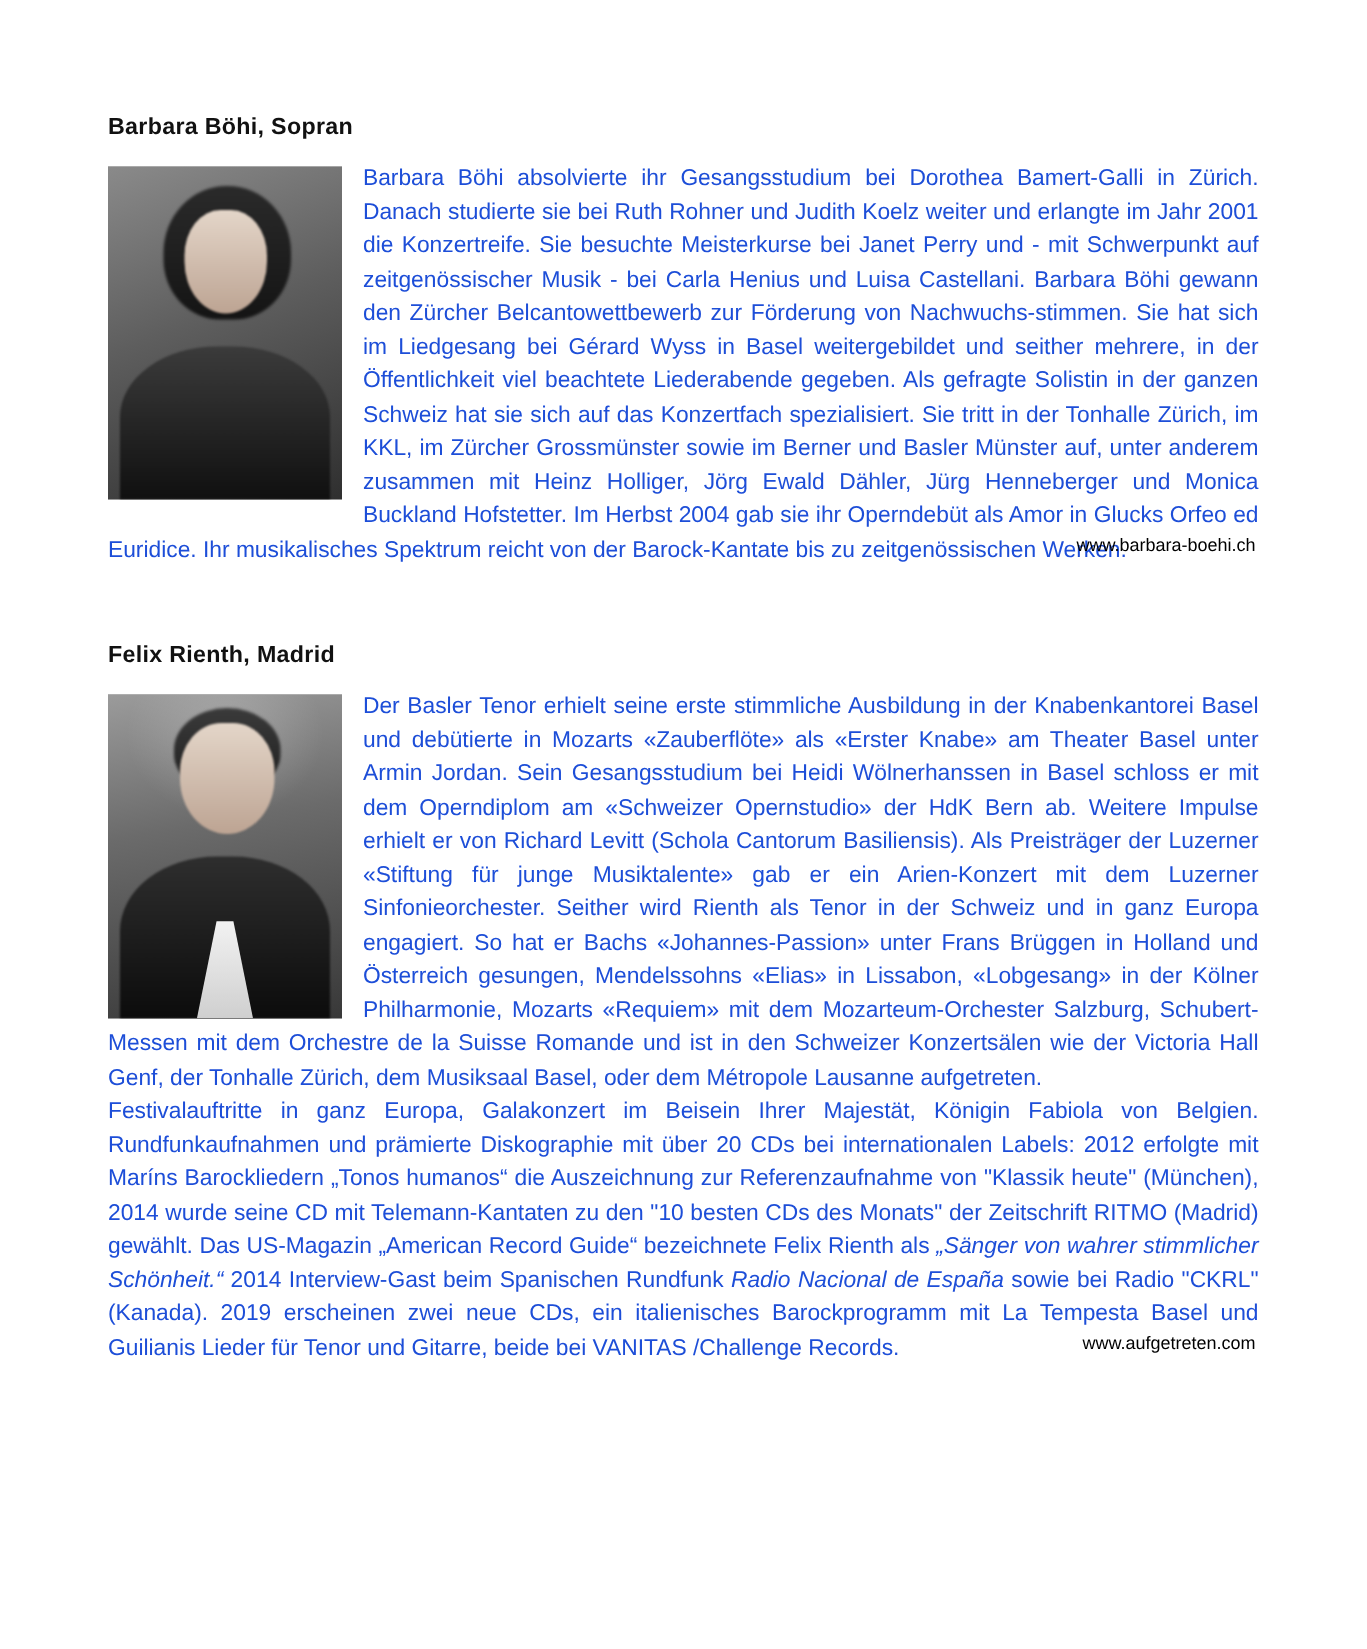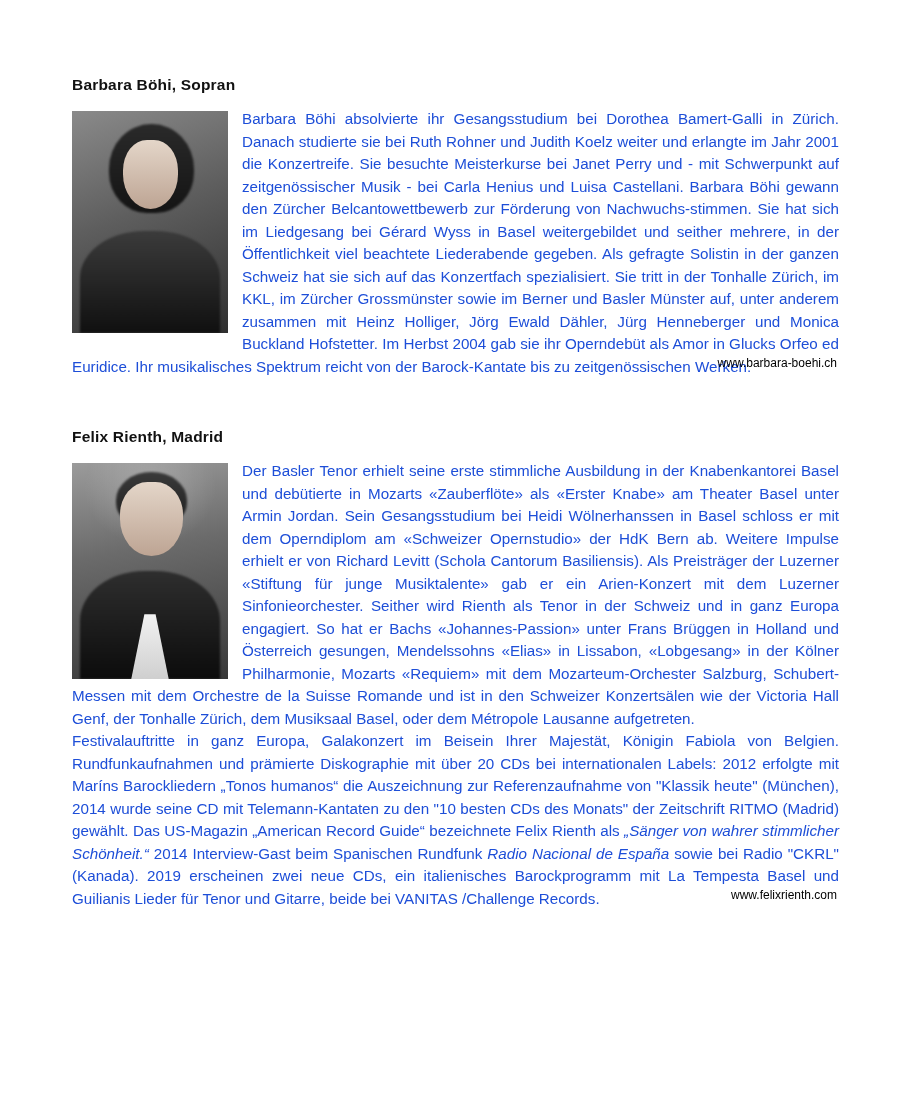--- a/index.html
+++ b/index.html
@@ -167,16 +167,16 @@
       <div class="face"></div>
       <div class="shoulders"></div>
       <div class="shirt"></div>
     </div>
 
     <p class="body">Der Basler Tenor erhielt seine erste stimmliche Ausbildung in der Knabenkantorei Basel und debütierte in Mozarts «Zauberflöte» als «Erster Knabe» am Theater Basel unter Armin Jordan. Sein Gesangsstudium bei Heidi Wölnerhanssen in Basel schloss er mit dem Operndiplom am «Schweizer Opernstudio» der HdK Bern ab. Weitere Impulse erhielt er von Richard Levitt (Schola Cantorum Basiliensis). Als Preisträger der Luzerner «Stiftung für junge Musiktalente» gab er ein Arien-Konzert mit dem Luzerner Sinfonieorchester. Seither wird Rienth als Tenor in der Schweiz und in ganz Europa engagiert. So hat er Bachs «Johannes-Passion» unter Frans Brüggen in Holland und Österreich gesungen, Mendelssohns «Elias» in Lissabon, «Lobgesang» in der Kölner Philharmonie, Mozarts «Requiem» mit dem Mozarteum-Orchester Salzburg, Schubert-Messen mit dem Orchestre de la Suisse Romande und ist in den Schweizer Konzertsälen wie der Victoria Hall Genf, der Tonhalle Zürich, dem Musiksaal Basel, oder dem Métropole Lausanne aufgetreten.</p>
     <div class="clearfix"></div>
 
     <p class="body" id="rienth-p2"><span>Festivalauftritte in ganz Europa, Galakonzert im Beisein Ihrer Majestät, Königin Fabiola von Belgien. Rundfunkaufnahmen und prämierte Diskographie mit über 20 CDs bei internationalen Labels: 2012 erfolgte mit Maríns Barockliedern „Tonos humanos“ die Auszeichnung zur Referenzaufnahme von "Klassik heute" (München), 2014 wurde seine CD mit Telemann-Kantaten zu den "10 besten CDs des Monats" der Zeitschrift RITMO (Madrid) gewählt. Das US-Magazin „American Record Guide“ bezeichnete Felix Rienth als </span><span class="italic">„Sänger von wahrer stimmlicher Schönheit.“</span><span> 2014 Interview-Gast beim Spanischen Rundfunk </span><span class="italic">Radio Nacional de España</span><span> sowie bei Radio "CKRL" (Kanada). 2019 erscheinen zwei neue CDs, ein italienisches Barockprogramm mit La Tempesta Basel und Guilianis Lieder für Tenor und Gitarre, beide bei VANITAS /Challenge Records.</span></p>
 
-    <div class="web-line">www.felixrienth.com</div>
+    <div class="web-line">www.aufgetreten.com</div>
   </div>
 
 </div>
 
 </body></html>

